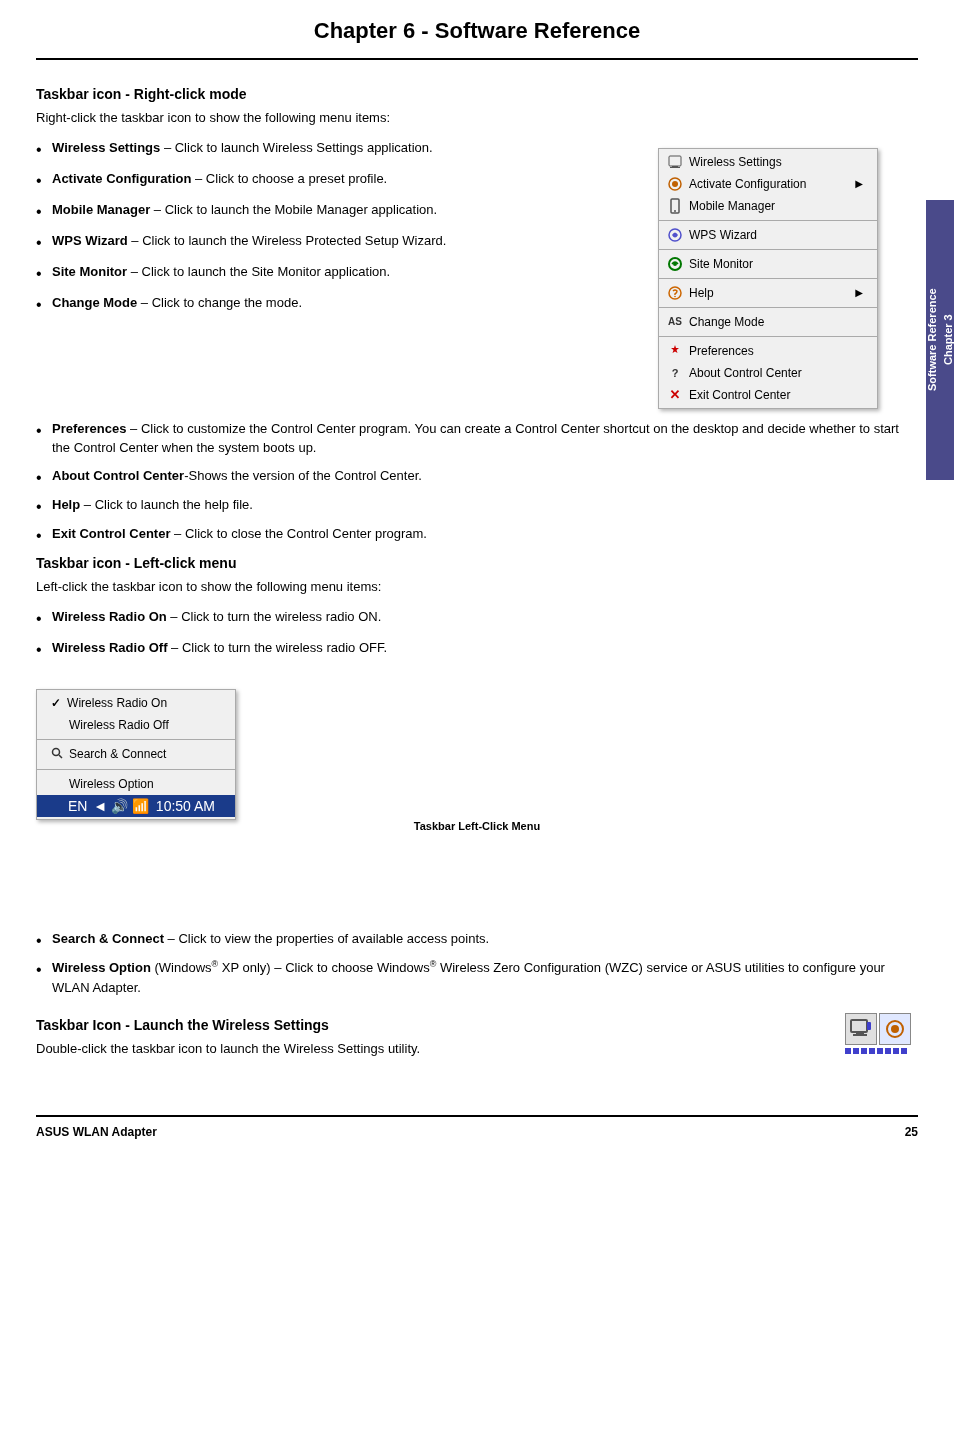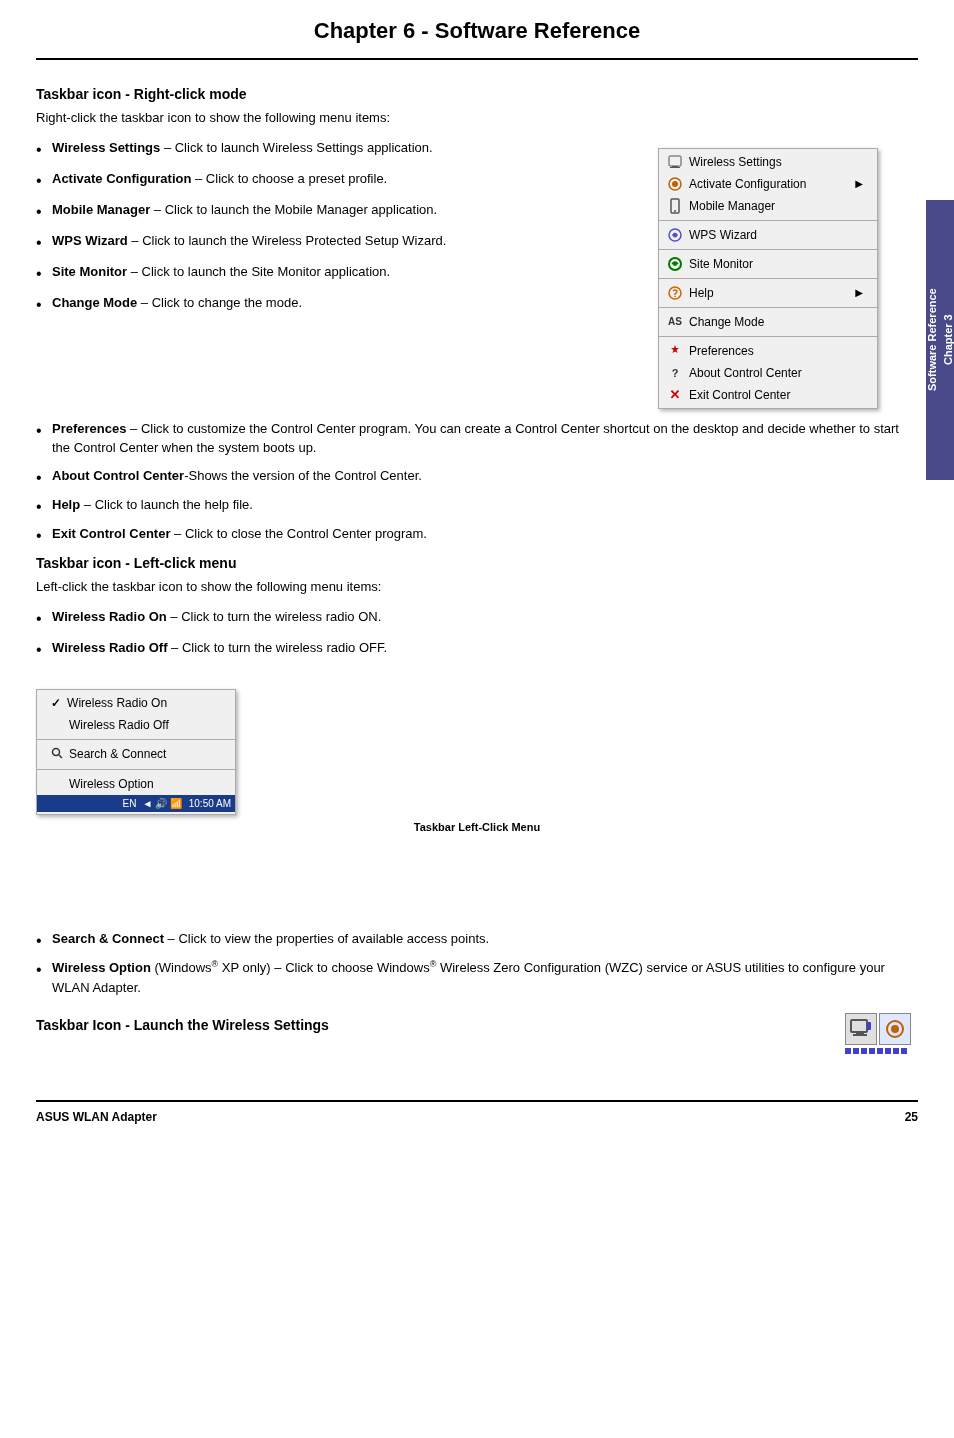--- a/index.html
+++ b/index.html
@@ -201,33 +201,32 @@
     }
 
     .lc-separator {
       border-top: 1px solid #aaa;
       margin: 3px 0;
     }
 
     .taskbar-bar {
       background: #1a3b8a;
       color: white;
-      padding: 3px 4px;
+      padding: 3px 20px;
       display: flex;
       align-items: center;
       justify-content: flex-end;
-      font-size: 10px;
+      font-size: 14px;
       gap: 6px;
     }
 
     .taskbar-caption {
       text-align: center;
       font-size: 11px;
       font-weight: bold;
-      margin-top: 6px;
     }
 
     
     .launch-section {
       display: flex;
       gap: 20px;
       align-items: flex-start;
       margin-bottom: 10px;
     }
 
@@ -531,20 +530,21 @@
       </li>
       <li>
         <span class="bullet-dot">•</span>
         <span><strong>Wireless Option</strong> (Windows<sup>®</sup> XP only) – Click to choose Windows<sup>®</sup> Wireless Zero Configuration (WZC) service or ASUS utilities to configure your WLAN Adapter.</span>
       </li>
     </ul>
 
     <div class="launch-section">
       <div class="launch-left">
         <div class="section-heading">Taskbar Icon - Launch the Wireless Settings</div>
+        <p class="section-intro">Double-click the taskbar icon to launch the Wireless Settings utility.</p>
       </div>
       <div class="launch-right">
         <div>
           <div class="launch-icons">
             <div class="launch-icon-box">
               <svg width="24" height="24" viewBox="0 0 24 24">
                 <rect x="2" y="3" width="16" height="12" rx="1" fill="none" stroke="#555" stroke-width="2"></rect>
                 <rect x="7" y="15" width="8" height="3" fill="#555"></rect>
                 <rect x="4" y="17" width="14" height="2" fill="#555"></rect>
                 <rect x="18" y="5" width="4" height="8" rx="1" fill="#4040cc"></rect>

